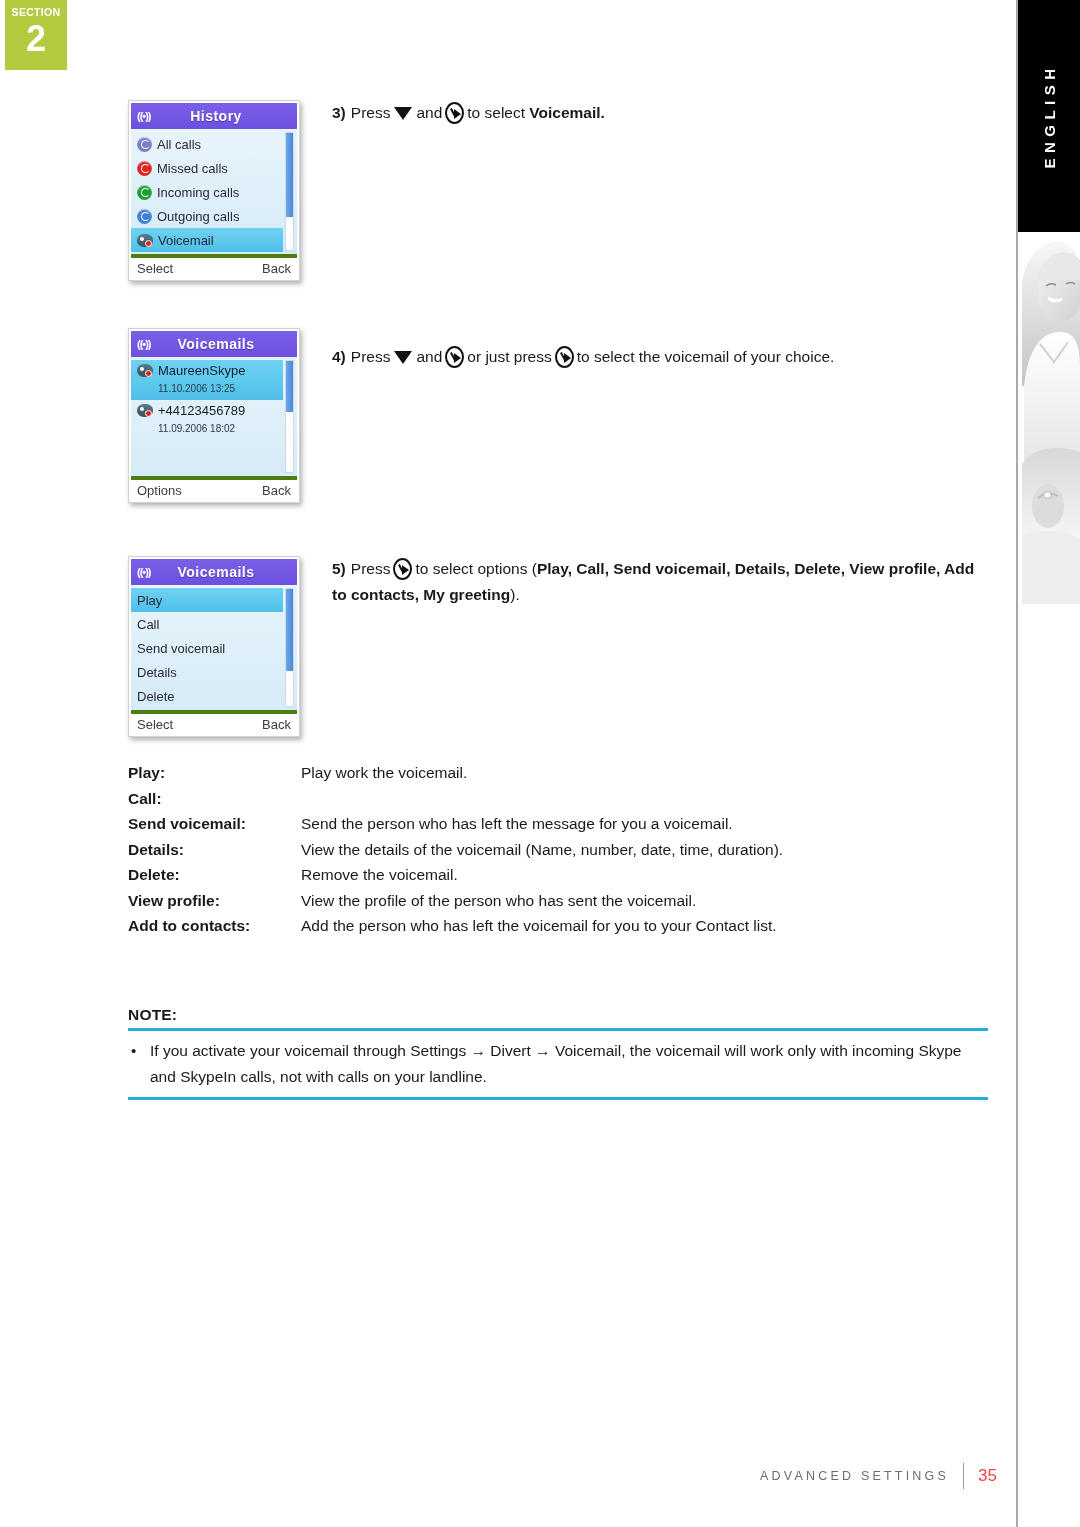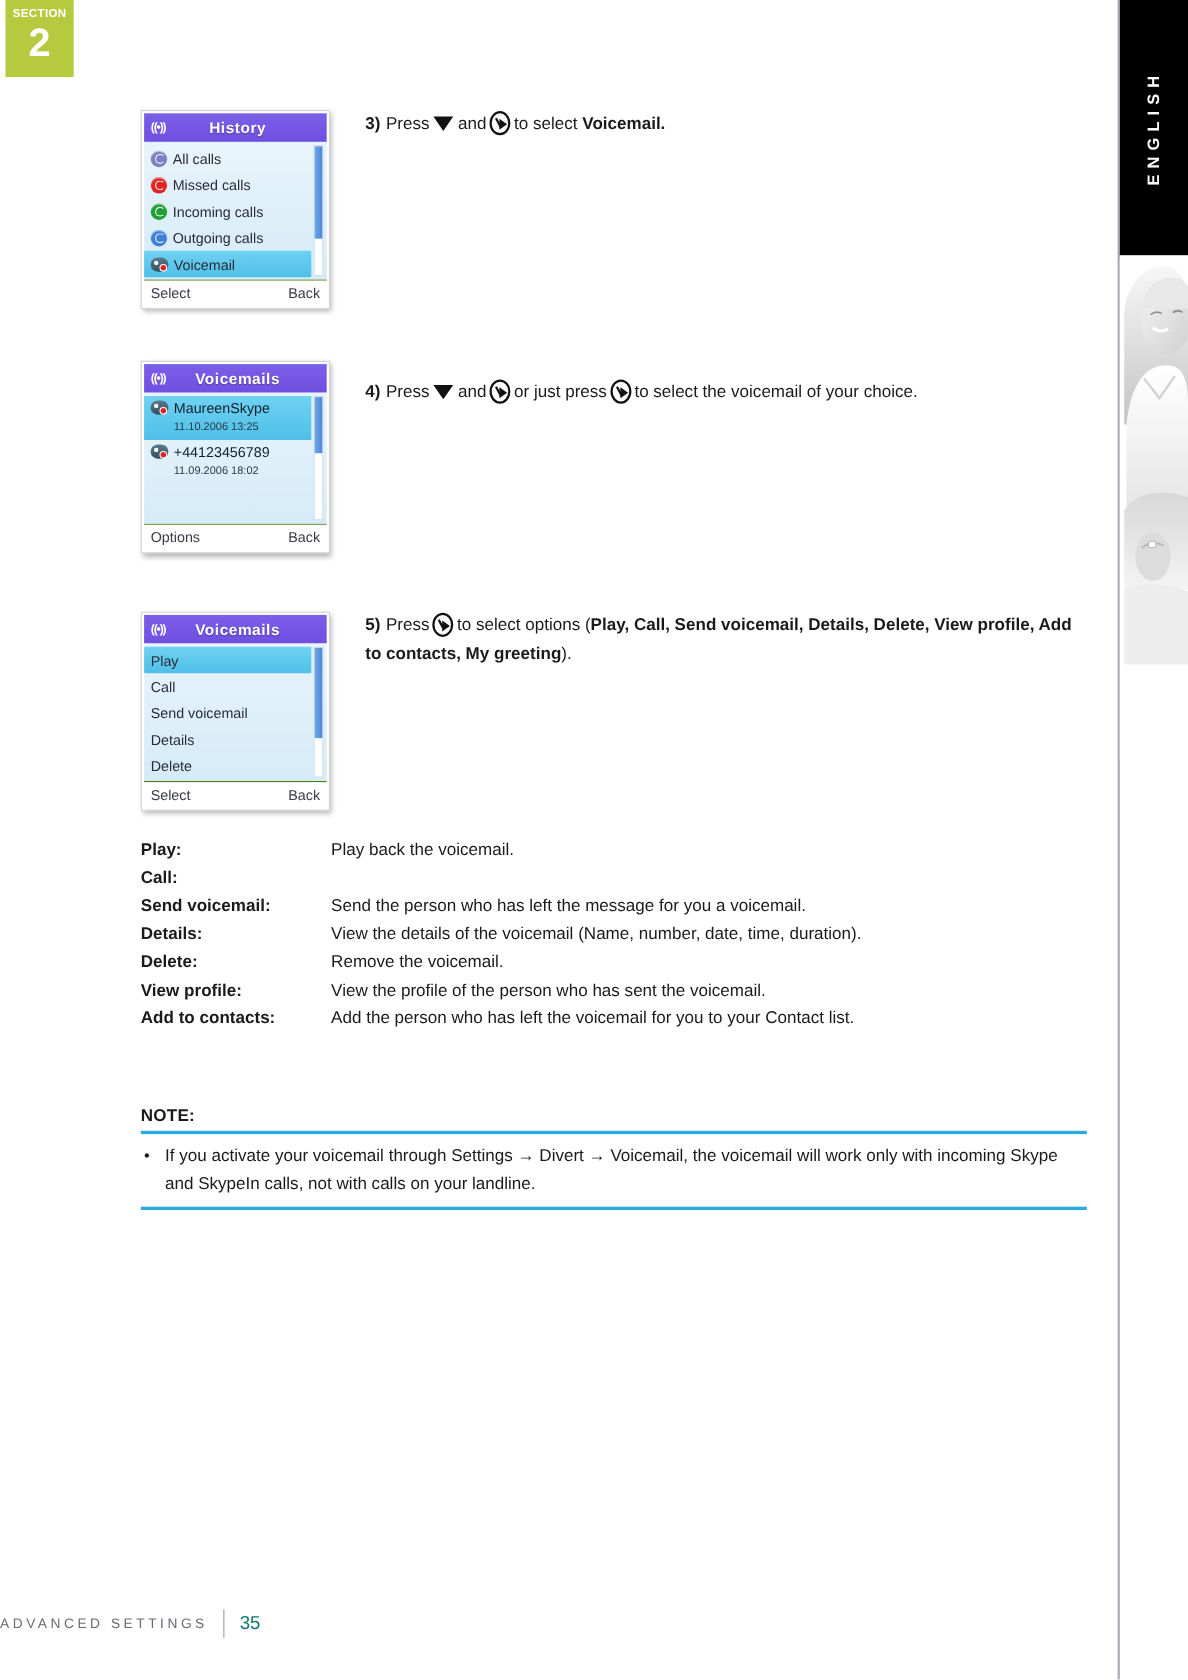--- a/index.html
+++ b/index.html
@@ -197,21 +197,21 @@
     font-size: 13px; font-weight: normal; color: #13202c;
     height: 20px;
   }
   .vm-date {
     font-size: 10px; color: #2a3a48;
     padding-left: 21px; height: 20px; line-height: 18px;
   }
   .phone-footer {
     height: 24px;
     background: #ffffff;
-    border-top: 1px solid #4d7c0f;
+    border-top: 4px solid #4d7c0f;
     display: flex;
     align-items: center;
     justify-content: space-between;
     padding: 0 6px;
     font-size: 13px;
     color: #3a3a48;
   }
 
   
   .step {
@@ -317,36 +317,37 @@
     line-height: 25.5px;
   }
 
   
   .footer {
     position: absolute;
     left: 0;
     top: 1463px;
     width: 1016px;
     display: flex;
+    justify-content: flex-end;
     align-items: center;
   }
   .footer-title {
     font-size: 12.5px;
     letter-spacing: 3.2px;
     color: #6b6b77;
     padding-right: 14px;
   }
   .footer-sep {
     width: 1px;
     height: 26px;
     background: #9a9aa6;
   }
   .footer-page {
     font-size: 17px;
-    color: #0f766e;
+    color: #ef4444;
     padding-left: 14px;
     width: 52px;
   }
 </style>
 </head>
 <body>
 
 <div class="section-badge">
   <div class="sec-word">SECTION</div>
   <div class="sec-num">2</div>
@@ -507,21 +508,21 @@
   <span class="num">4)</span><span>Press</span><span class="ico-down"></span><span>and</span><span class="ico-sel"></span><span>or just press</span><span class="ico-sel"></span><span>to select the voicemail of your choice.</span>
 </div>
 
 <div class="step" style="left:332px; top:556px; width:660px;">
   <span class="num">5)</span><span>Press</span><span class="ico-sel"></span><span>to select options (</span><b>Play, Call, Send voicemail, Details, Delete, View profile, Add to contacts, My greeting</b><span>).</span>
 </div>
 
 <div class="deflist">
   <div class="defrow">
     <div class="defterm">Play:</div>
-    <div class="defdesc">Play back the voicemail.</div>
+    <div class="defdesc">Play work the voicemail.</div>
   </div>
   <div class="defrow">
     <div class="defterm">Call:</div>
   </div>
   <div class="defrow">
     <div class="defterm">Send voicemail:</div>
     <div class="defdesc">Send the person who has left the message for you a voicemail.</div>
   </div>
   <div class="defrow">
     <div class="defterm">Details:</div>

